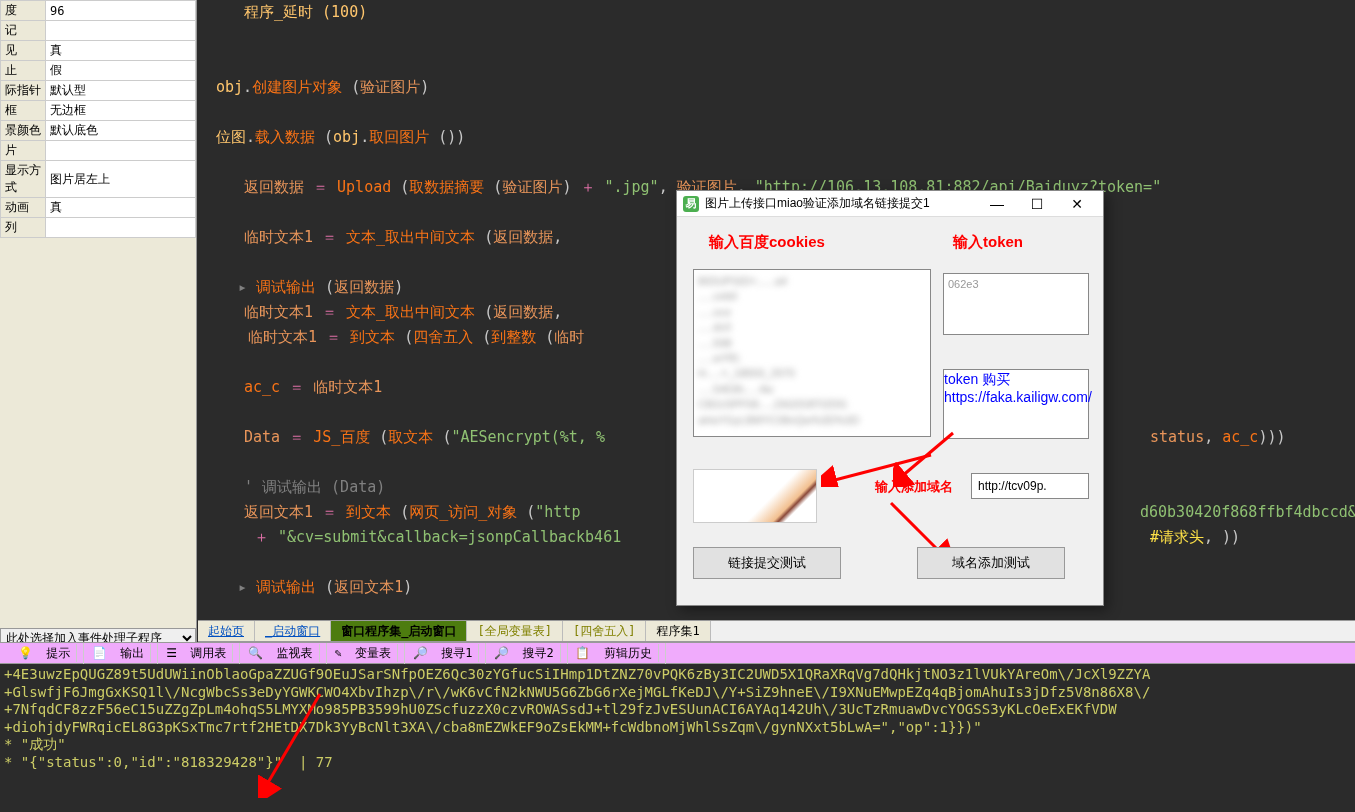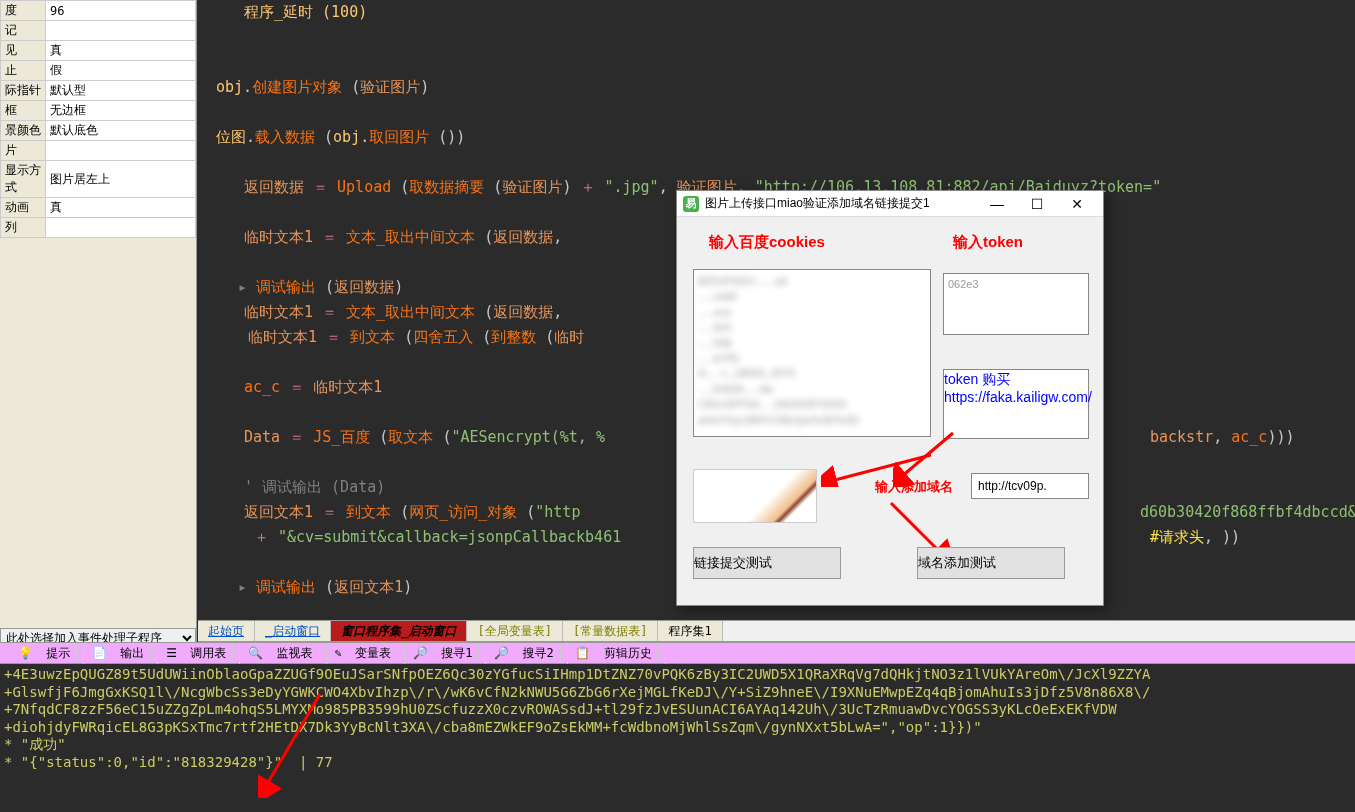--- a/index.html
+++ b/index.html
@@ -121,35 +121,35 @@
 .img-preview {
   position: absolute; left: 16px; top: 252px;
   width: 124px; height: 54px;
   background: linear-gradient(135deg,#fff 60%,#f2c090 75%,#8b4a3a 78%,#fff 82%);
   border: 1px solid #ccc;
 }
 .dlg-btn {
   position: absolute;
   background: #e1e1e1; border: 1px solid #999;
   font-size: 13px; padding: 6px 0;
-  cursor: pointer;
+  text-align: center; cursor: pointer;
   width: 148px;
 }
 .tabs-bar {
   position: absolute; left: 198px; right: 0; bottom: 170px;
   height: 22px; background: #f0f0f0;
   border-top: 1px solid #999; border-bottom: 1px solid #999;
   display: flex; font-size: 12px; text-align: right;
 }
 .tabs-bar .tab {
   padding: 2px 10px; border-right: 1px solid #bbb;
   background: #ece9d8; cursor: pointer;
 }
 .tabs-bar .tab.blue { color: #0050c0; text-decoration: underline; }
-.tabs-bar .tab.active { background: #b91c1c; font-weight: bold; font-style: italic; }
+.tabs-bar .tab.active { background: #4d7c0f; font-weight: bold; }
 .tools-bar {
   position: absolute; left: 0; right: 0; bottom: 148px;
   height: 22px; background: #f0abfc;
   border-top: 1px solid #999; border-bottom: 1px solid #999;
   display: flex; font-size: 12px; align-items: center;
   padding-left: 12px; gap: 2px;
 }
 .tools-bar span { padding: 2px 6px; border-right: 1px solid #ccc; cursor: pointer; }
 .output-pane {
   position: absolute; left: 0; right: 0; bottom: 0;
@@ -238,21 +238,21 @@
   <div class="line" style="margin-left:36px"><span class="t-orange">返回数据</span> <span class="t-pink">＝</span> <span class="t-cyan">Upload</span> <span>(</span><span class="t-cyan">取数据摘要</span> <span>(</span><span class="t-orange">验证图片</span><span>)</span> <span class="t-pink">＋</span> <span class="t-green">".jpg"</span><span>, </span><span class="t-orange">验证图片</span><span>, </span><span class="t-green">"http://106.13.108.81:882/api/Baiduyz?token="</span></div>
   <div class="line">&nbsp;</div>
   <div class="line" style="margin-left:36px"><span class="t-orange">临时文本1</span> <span class="t-pink">＝</span> <span class="t-cyan">文本_取出中间文本</span> <span>(</span><span class="t-orange">返回数据</span><span>,</span></div>
   <div class="line">&nbsp;</div>
   <div class="line" style="margin-left:30px"><span class="t-gray">▸</span> <span class="t-cyan">调试输出</span> <span>(</span><span class="t-orange">返回数据</span><span>)</span></div>
   <div class="line" style="margin-left:36px"><span class="t-orange">临时文本1</span> <span class="t-pink">＝</span> <span class="t-cyan">文本_取出中间文本</span> <span>(</span><span class="t-orange">返回数据</span><span>,</span></div>
   <div class="line" style="margin-left:40px"><span class="t-orange">临时文本1</span> <span class="t-pink">＝</span> <span class="t-cyan">到文本</span> <span>(</span><span class="t-cyan">四舍五入</span> <span>(</span><span class="t-cyan">到整数</span> <span>(</span><span class="t-orange">临时</span></div>
   <div class="line">&nbsp;</div>
   <div class="line" style="margin-left:36px"><span class="t-cyan">ac_c</span> <span class="t-pink">＝</span> <span class="t-orange">临时文本1</span></div>
   <div class="line">&nbsp;</div>
-  <div class="line" style="margin-left:36px; position:relative"><span class="t-orange">Data</span> <span class="t-pink">＝</span> <span class="t-cyan">JS_百度</span> <span>(</span><span class="t-cyan">取文本</span> <span>(</span><span class="t-green">"AESencrypt(%t, %</span><span style="position:absolute; left:906px"><span class="t-orange">backstr</span>, <span class="t-cyan">ac_c</span>)))</span></div>
+  <div class="line" style="margin-left:36px; position:relative"><span class="t-orange">Data</span> <span class="t-pink">＝</span> <span class="t-cyan">JS_百度</span> <span>(</span><span class="t-cyan">取文本</span> <span>(</span><span class="t-green">"AESencrypt(%t, %</span><span style="position:absolute; left:906px"><span class="t-orange">status</span>, <span class="t-cyan">ac_c</span>)))</span></div>
   <div class="line">&nbsp;</div>
   <div class="line t-gray" style="margin-left:36px">' 调试输出 (Data)</div>
   <div class="line" style="margin-left:36px; position:relative"><span class="t-orange">返回文本1</span> <span class="t-pink">＝</span> <span class="t-cyan">到文本</span> <span>(</span><span class="t-cyan">网页_访问_对象</span> <span>(</span><span class="t-green">"http</span><span style="position:absolute; left:896px" class="t-green">d60b30420f868ffbf4dbccd&amp;a</span></div>
   <div class="line" style="margin-left:46px; position:relative"><span class="t-pink">＋</span> <span class="t-green">"&amp;cv=submit&amp;callback=jsonpCallbackb461</span><span style="position:absolute; left:896px"><span class="t-blue">#请求头</span>, ))</span></div>
   <div class="line">&nbsp;</div>
   <div class="line" style="margin-left:30px"><span class="t-gray">▸</span> <span class="t-cyan">调试输出</span> <span>(</span><span class="t-orange">返回文本1</span><span>)</span></div>
 </div>
 
 <div class="dialog">
   <div class="dialog-title">
@@ -309,21 +309,21 @@
     <div class="dlg-btn" style="left:16px;top:330px">链接提交测试</div>
     <div class="dlg-btn" style="left:240px;top:330px">域名添加测试</div>
   </div>
 </div>
 
 <div class="tabs-bar">
   <div class="tab blue">起始页</div>
   <div class="tab blue">_启动窗口</div>
   <div class="tab active">窗口程序集_启动窗口</div>
   <div class="tab" style="color:#808000">[全局变量表]</div>
-  <div class="tab" style="color:#808000">[常量数据表]</div>
+  <div class="tab" style="color:#808000">[四舍五入]</div>
   <div class="tab">程序集1</div>
 </div>
 
 <div class="tools-bar">
   <span>💡 <span>提示</span></span>
   <span>📄 <span>输出</span></span>
   <span>☰ <span>调用表</span></span>
   <span>🔍 <span>监视表</span></span>
   <span>✎ <span>变量表</span></span>
   <span>🔎 <span>搜寻1</span></span>

